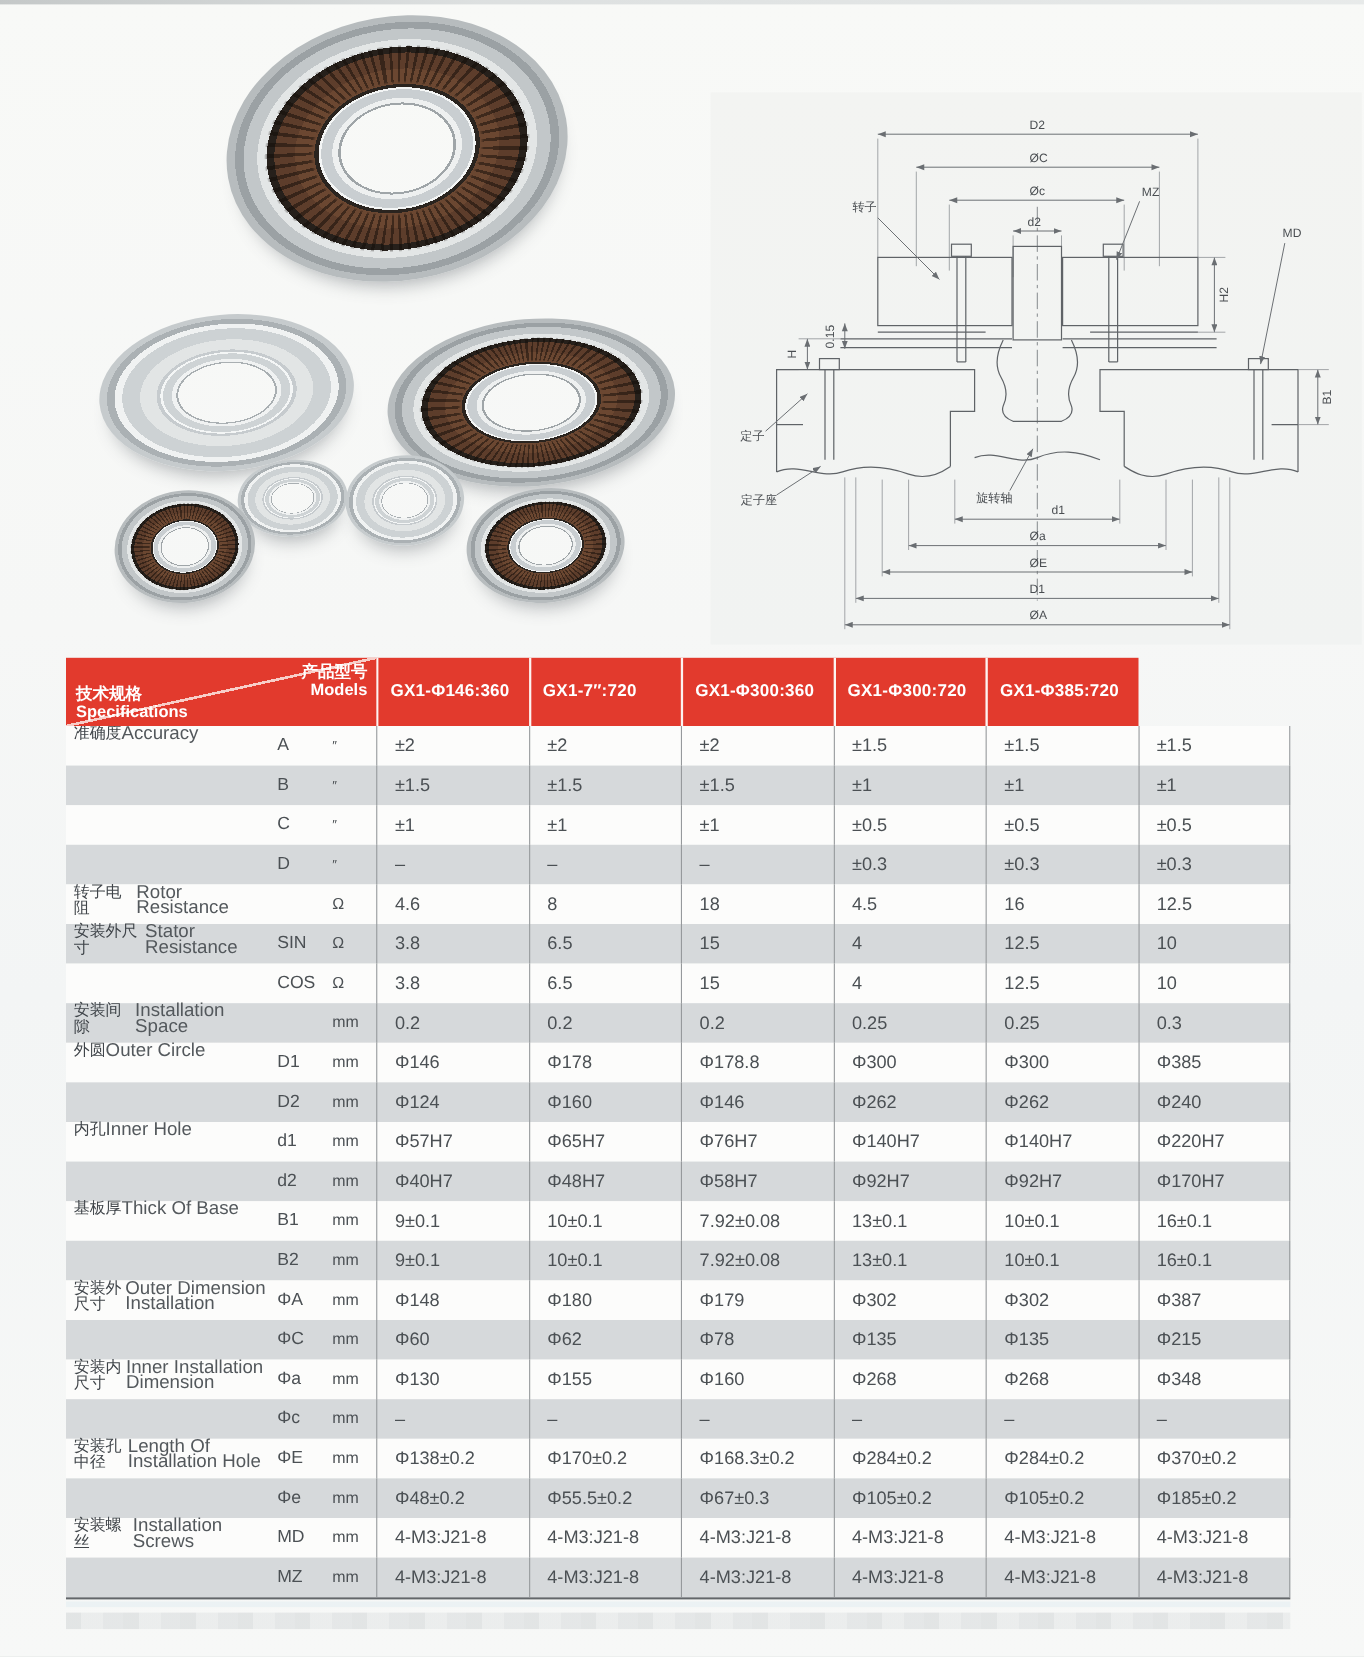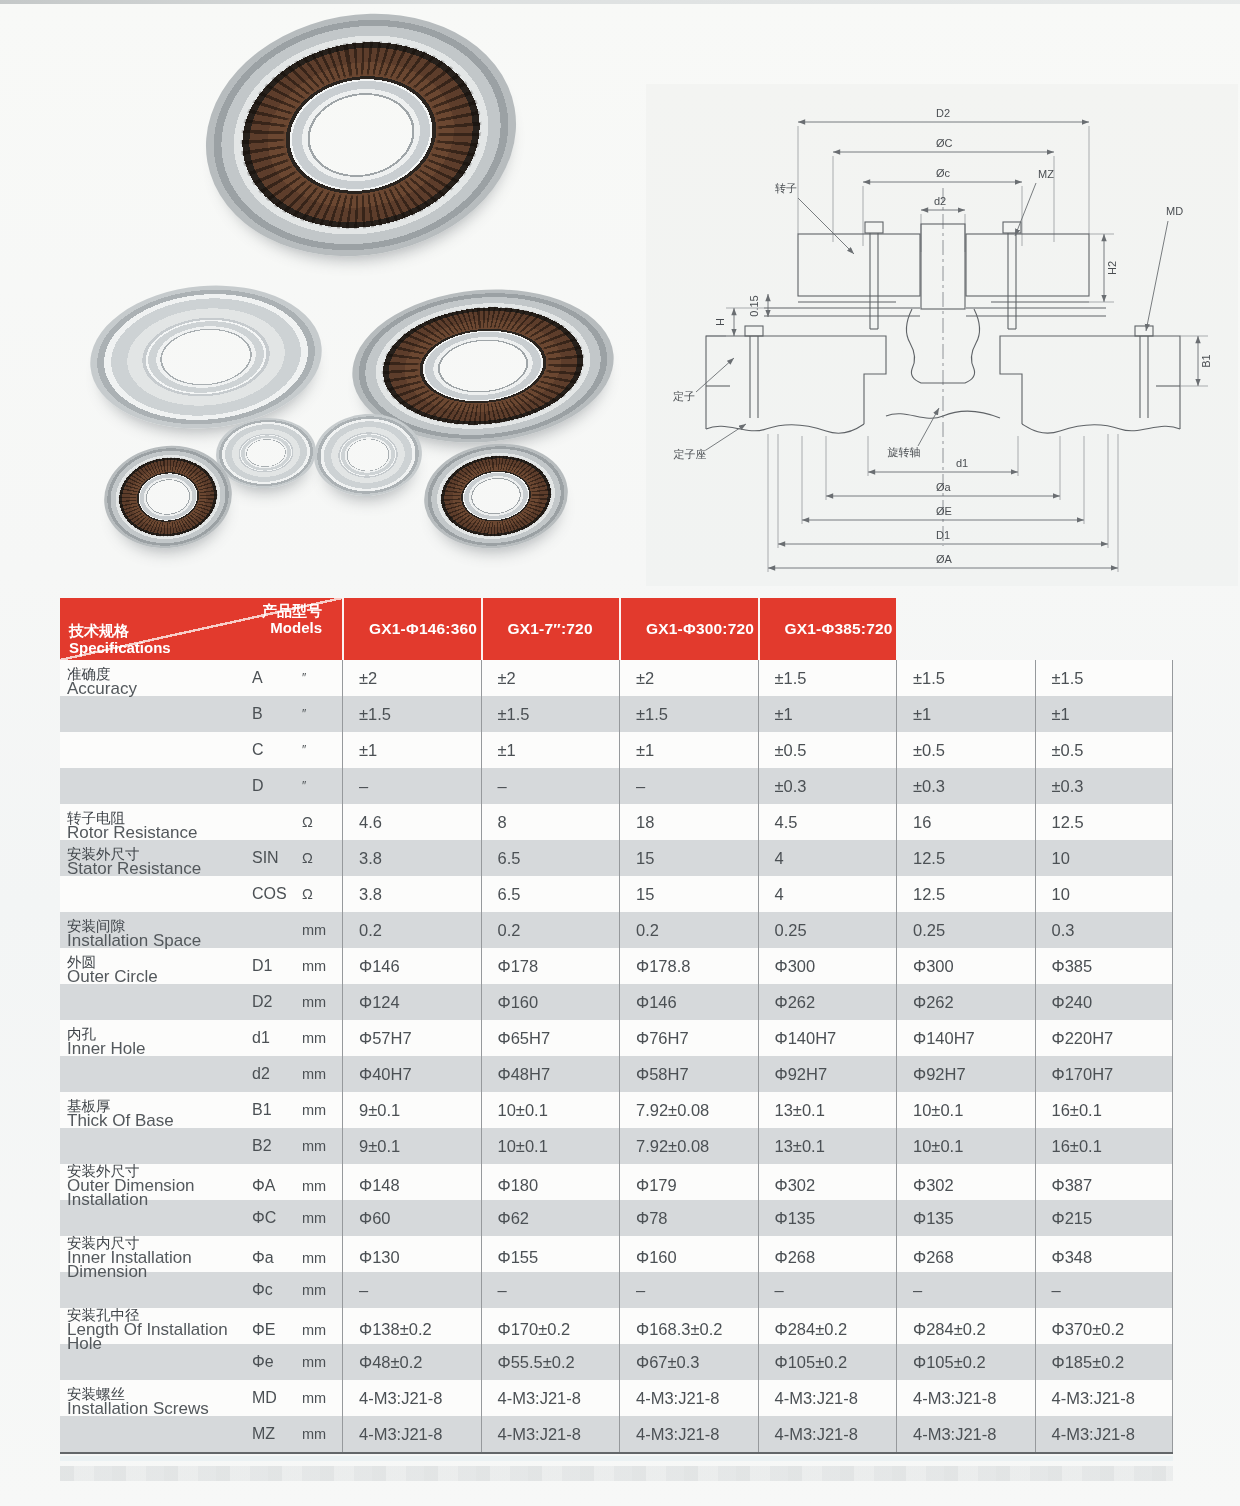--- a/index.html
+++ b/index.html
@@ -36,27 +36,27 @@
   .dim{stroke:#6a6e72;stroke-width:.9;fill:none;}
   .ext{stroke:#8a8e92;stroke-width:.7;fill:none;}
   .axis{stroke:#84888c;stroke-width:.9;fill:none;stroke-dasharray:15 4 3 4;}
 
   
   .spec-table{position:absolute;left:60px;top:598px;width:1113px;}
   .thead{display:grid;grid-template-columns:282px repeat(6,138.5px);height:62px;}
   .corner{position:relative;background:#e23a2d;color:#fff;
       background-image:linear-gradient(to bottom right,rgba(255,255,255,0) calc(50% - 1.2px),rgba(249,214,209,.95) calc(50% - 1.2px) calc(50% + 1.2px),rgba(255,255,255,0) calc(50% + 1.2px));}
   .corner .spec{position:absolute;left:9px;bottom:4px;font-weight:bold;font-size:15px;line-height:17px;margin-top:36px;}
-  .corner .models{position:absolute;right:20px;top:4px;text-align:right;font-weight:bold;font-size:15px;line-height:17px;}
+  .corner .models{position:absolute;right:8px;top:4px;text-align:right;font-weight:bold;font-size:15px;line-height:17px;}
   .hcell{background:#e23a2d;border-left:2px solid #fdf3f1;color:#fff;font-weight:600;font-size:15.5px;
-      display:flex;align-items:center;padding-left:25px;letter-spacing:.2px;}
+      display:flex;align-items:center;padding-left:11px;letter-spacing:.2px;}
   .tbody{border-bottom:2px solid #63676a;}
   .trow{display:grid;grid-template-columns:192px 50px 40px repeat(6,138.5px);height:36px;background:#fcfcfb;}
   .trow.alt{background:#d6d9db;}
-  .cell-label{padding-left:7px;display:flex;flex-direction:column;justify-content:flex-end;}
+  .cell-label{padding-left:7px;display:flex;flex-direction:row;justify-content:flex-start;}
   .cell-label .cn{font-size:14.5px;color:#3f4449;line-height:15px;}
   .cell-label .en{font-size:17px;color:#53585c;line-height:14px;}
   .cell-sym{display:flex;align-items:center;font-size:16px;color:#4b5054;}
   .cell-unit{display:flex;align-items:center;font-size:14.5px;color:#4b5054;}
   .cell-unit.prime{font-size:12px;}
   .cell-val{display:flex;align-items:center;padding-left:16px;font-size:16.5px;color:#4b5054;
       border-left:1px solid #96999c;}
   .cell-val.last{border-right:1px solid #96999c;}
   .table-after{position:absolute;left:60px;top:1456px;width:1113px;height:5px;background:#e8f0f3;opacity:.8;}
   .scan-noise{position:absolute;left:60px;top:1466px;width:1113px;height:15px;opacity:.45;
@@ -239,20 +239,21 @@
           <div>Specifications</div>
         </div>
         <div class="models">
           <div>产品型号</div>
           <div>Models</div>
         </div>
       </div>
 
     <div class="hcell">GX1-Φ146:360</div>
         <div class="hcell">GX1-7″:720</div>
+        <div class="hcell">GX1-Φ300:360</div>
         <div class="hcell">GX1-Φ300:720</div>
         <div class="hcell">GX1-Φ385:720</div>
       </div>
     <div class="tbody">
         <div class="trow">
           <div class="cell-label">
             <div class="cn">准确度</div>
             <div class="en">Accuracy</div>
           </div>
           <div class="cell-sym">A</div>

